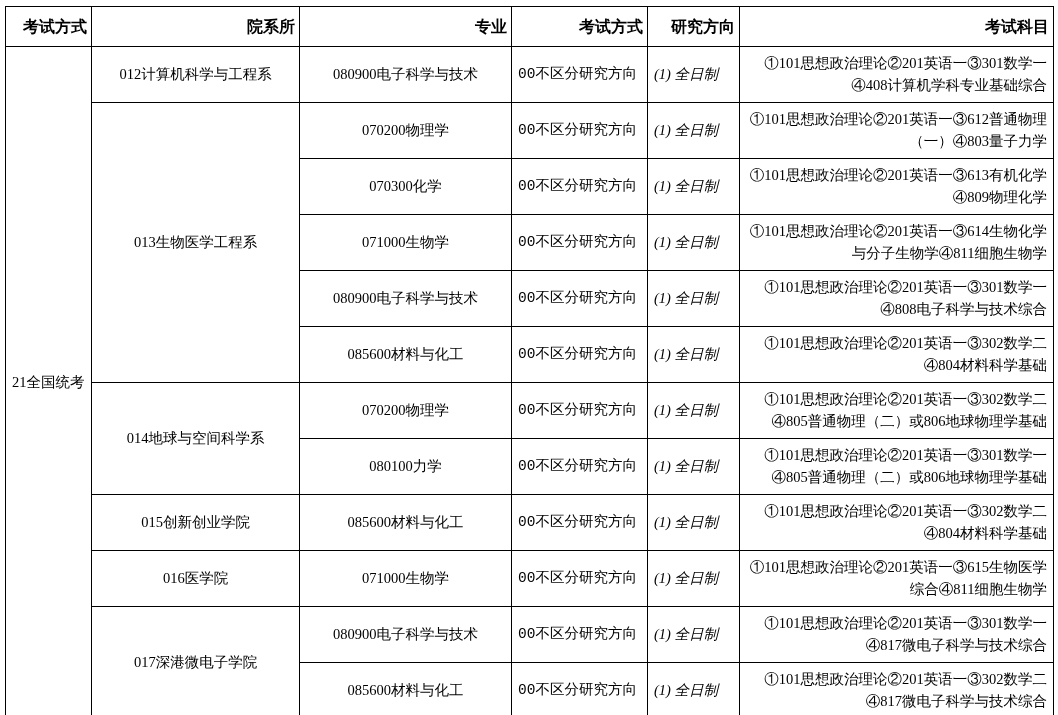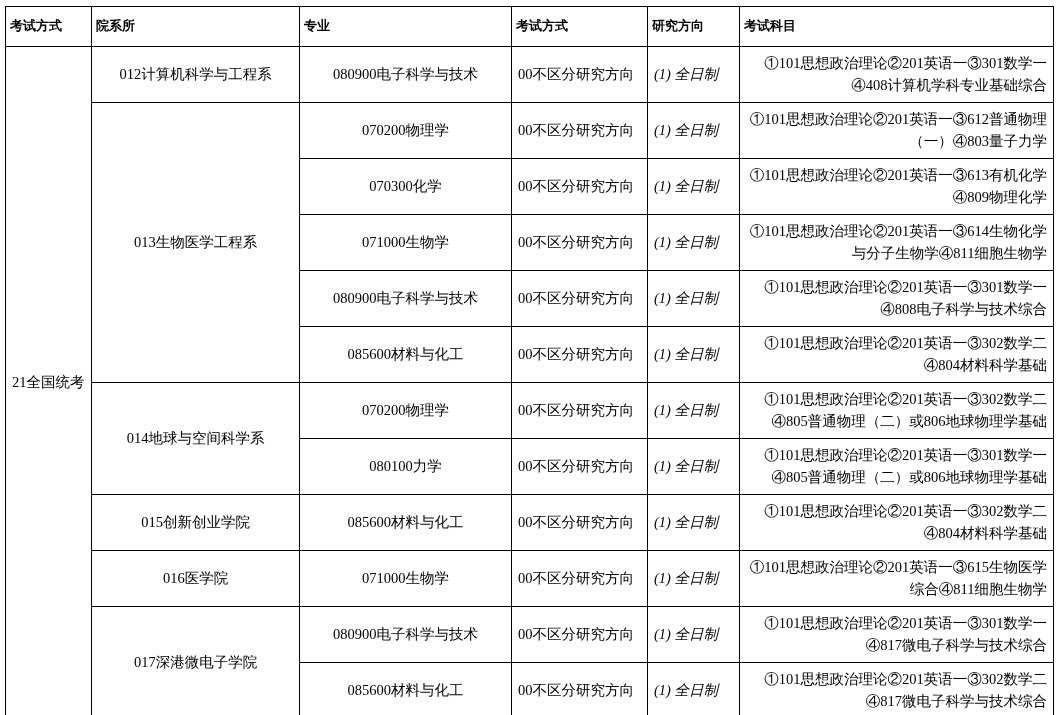--- a/index.html
+++ b/index.html
@@ -28,23 +28,23 @@
     line-height: 1.45;
   }
   table.exam-table th,
   table.exam-table td {
     border: 1px solid #000000;
     vertical-align: middle;
     padding: 5px 6px;
     box-sizing: border-box;
   }
   table.exam-table thead th {
-    text-align: left;
+    text-align: right;
     font-weight: bold;
-    font-size: 13px;
+    font-size: 16px;
     height: 40px;
     padding: 6px 4px;
   }
   .col-mode    { width: 86px; }
   .col-dept    { width: 208px; }
   .col-major   { width: 212px; }
   .col-dir     { width: 136px; }
   .col-study   { width: 92px; }
   .col-subject { width: 314px; }
 
@@ -60,20 +60,21 @@
     padding-left: 7px;
   }
   td.cell-major {
     text-align: center;
     padding-left: 7px;
   }
   td.cell-dir {
     text-align: left;
     padding-left: 5px;
     white-space: nowrap;
+    font-family: Liberation Mono, monospace;
   }
   td.cell-study {
     text-align: left;
     padding-left: 7px;
     white-space: nowrap;
     font-style: italic;
   }
   td.cell-subject {
     text-align: right;
     padding-left: 6px;

